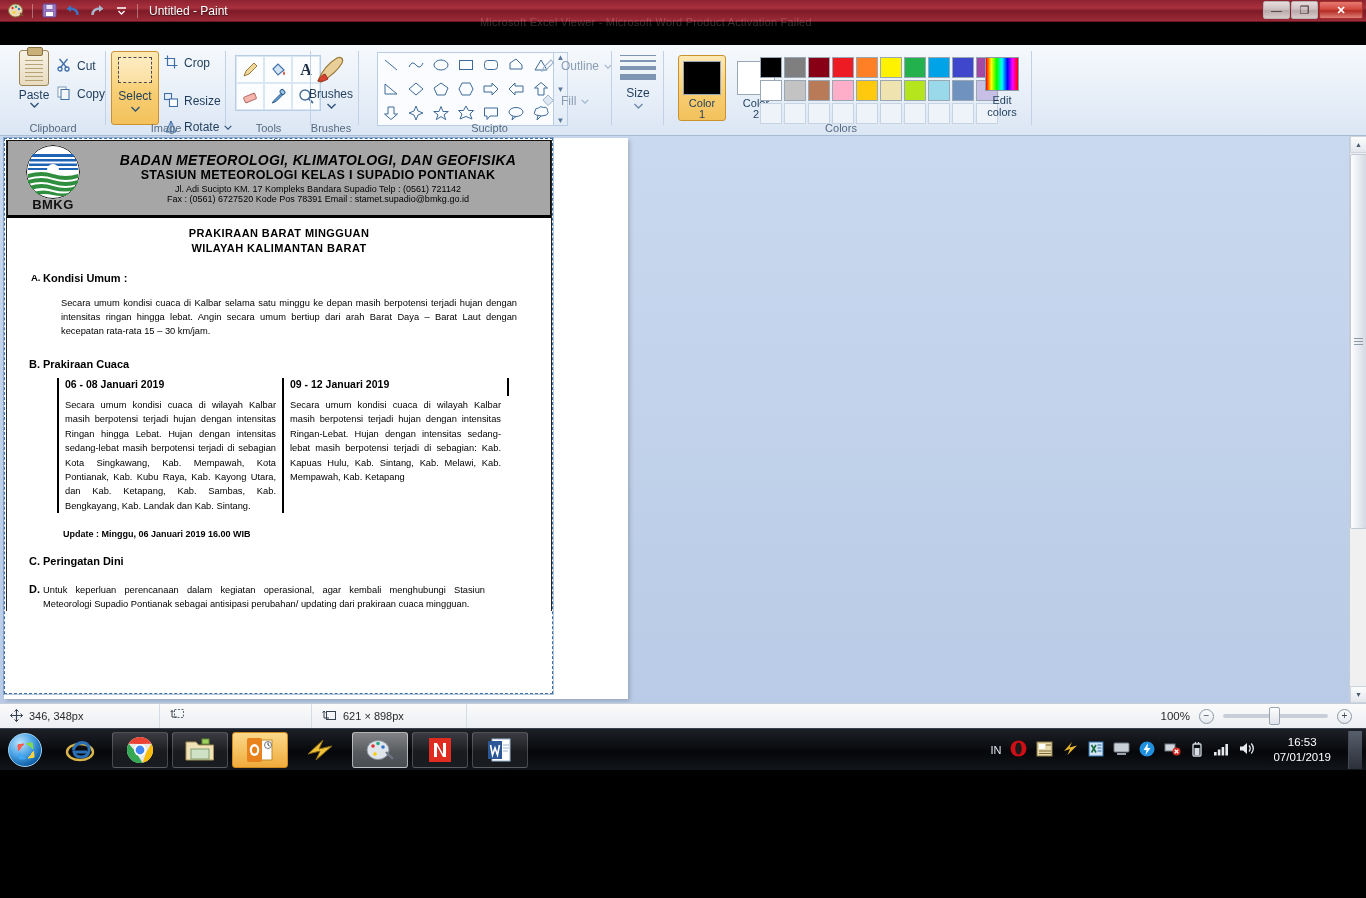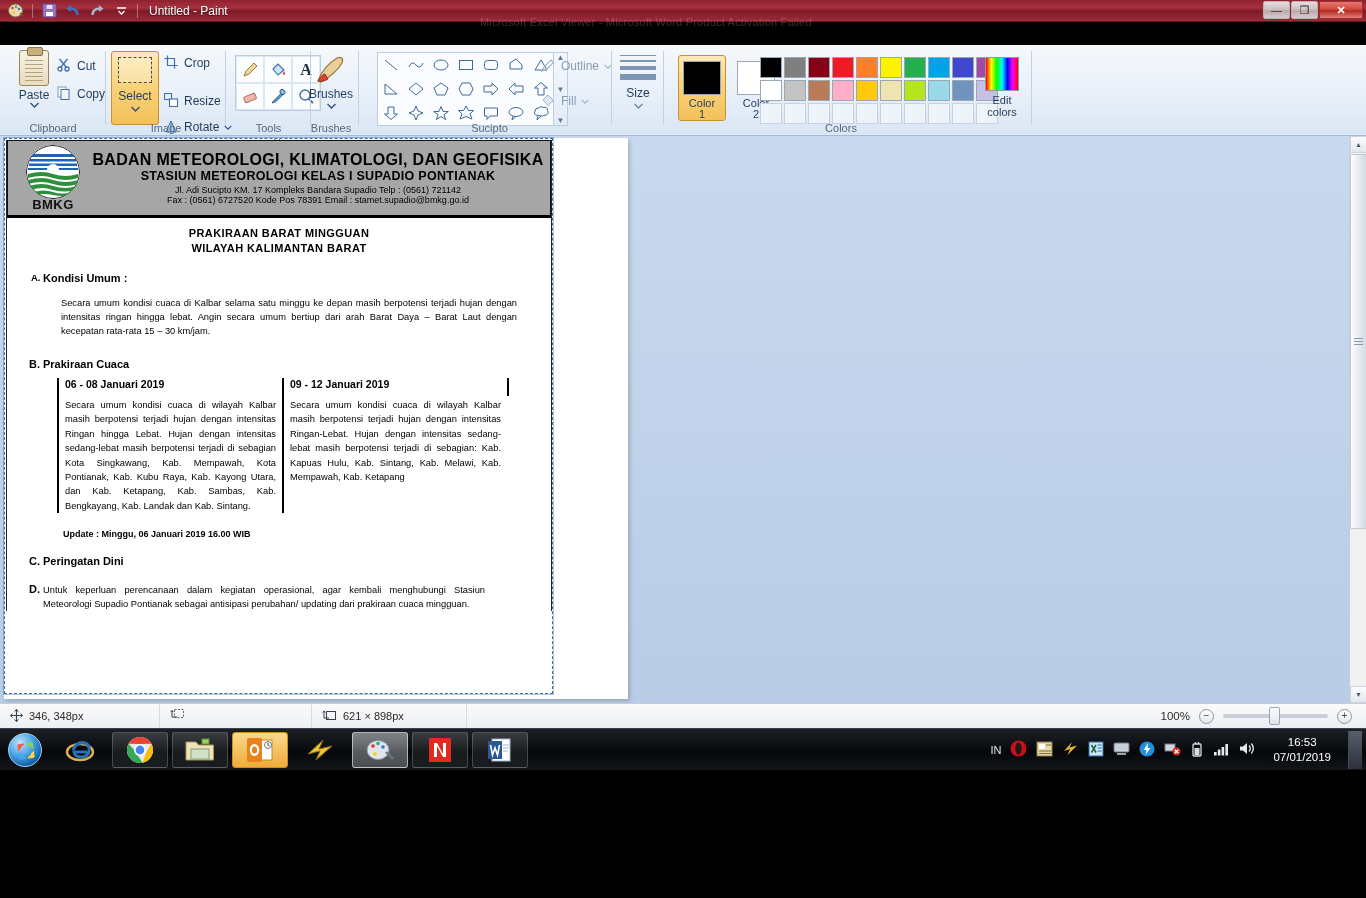--- a/index.html
+++ b/index.html
@@ -194,21 +194,21 @@
     border: 1px solid #111; border-bottom: 3px solid #000;
     height: 78px; padding: 0 6px;
   }
   .bmkg-logo { width: 78px; display:flex; flex-direction:column; align-items:center; }
   .bmkg-disc {
     width: 54px; height: 54px; border-radius: 50%; overflow: hidden; position: relative;
     background: #fff;
   }
   .bmkg-label { font-size: 13px; font-weight: bold; letter-spacing: .5px; color:#111; margin-top:-2px;}
   .lh-text { flex: 1; text-align: center; color: #000; }
-  .lh-l1 { font-size: 16px; font-weight: bold; letter-spacing: .3px; }
+  .lh-l1 { font-size: 14px; font-weight: bold; letter-spacing: .3px; font-style: italic; }
   .lh-l2 { font-size: 12.5px; font-weight: bold; letter-spacing: .3px; }
   .lh-l3 { font-size: 9px; margin-top: 2px; }
   .lh-l4 { font-size: 9px; }
 
   .doc-body { padding: 8px 10px 0 10px; color: #000; }
   .d-title { text-align: center; font-size: 11px; font-weight: bold; letter-spacing: .4px; line-height: 15px; }
   .sec { display: flex; margin-top: 14px; }
   .sec-letter { width: 26px; font-size: 9.5px; font-weight: bold; padding-left: 14px; }
   .sec-letter.big { font-size: 11px; }
   .sec-head { font-size: 11px; font-weight: bold; }

